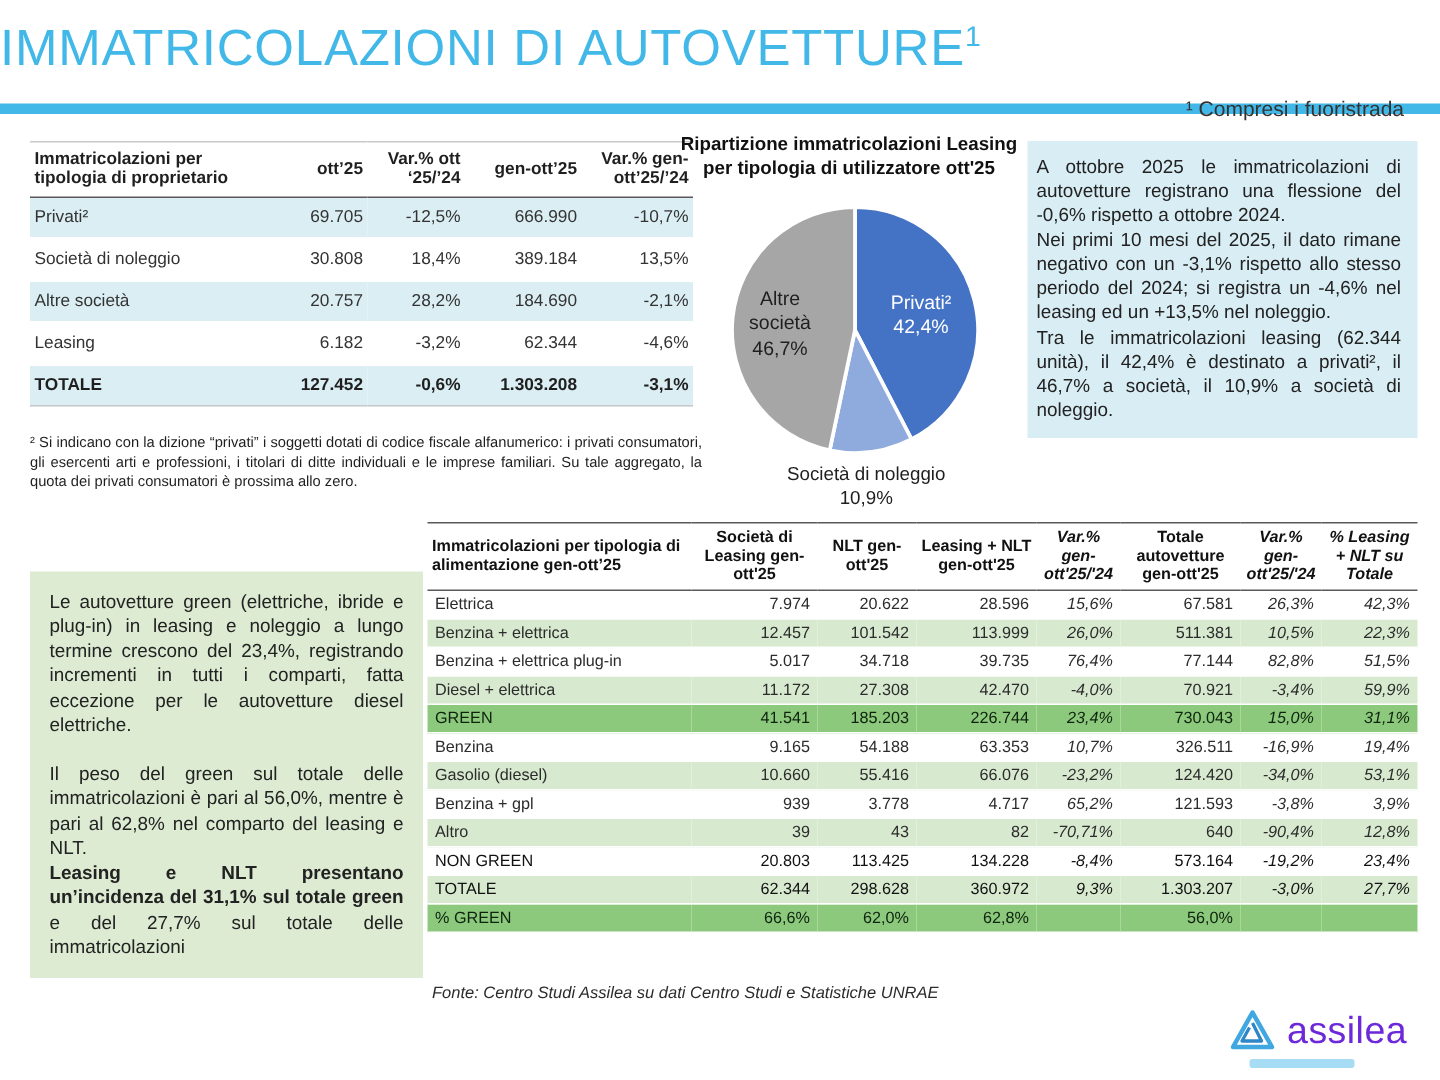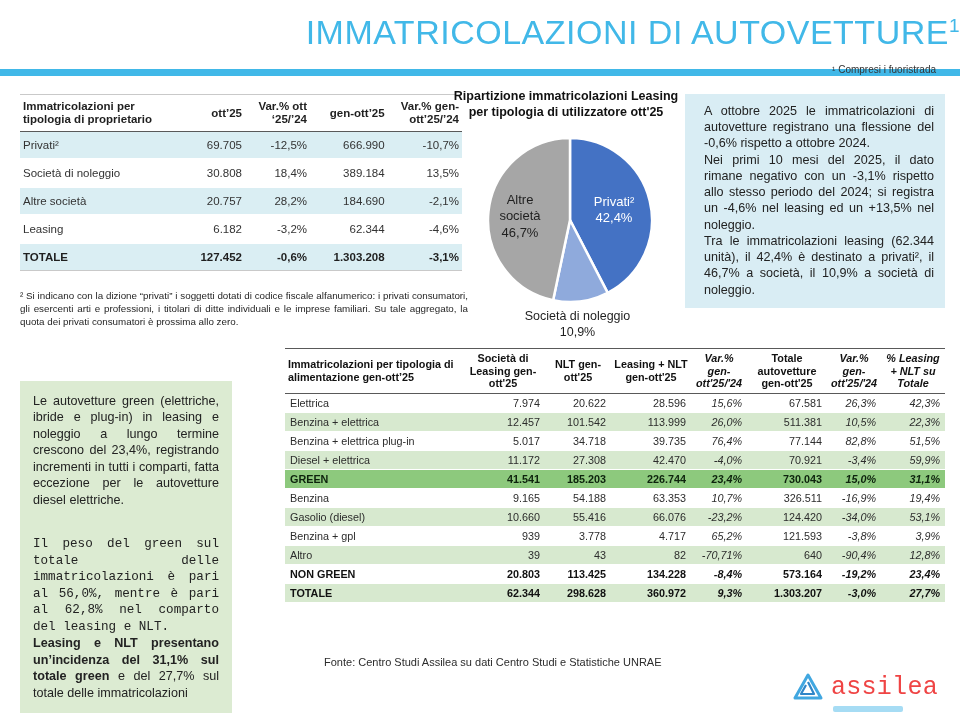--- a/index.html
+++ b/index.html
@@ -2,25 +2,25 @@
 <html><head>
 <meta charset="utf-8">
 <style>
   * { box-sizing: border-box; margin: 0; padding: 0; }
   body { margin: 0; background: #888; }
   .slide {
     position: relative; width: 960px; height: 720px; background: #fff;
     font-family: "Liberation Sans", sans-serif; color: #3b3b3b; overflow: hidden;
     margin: 0 auto;
   }
-  .title { position: absolute; top: 13px; left: 0; right: 0; text-align: right;
+  .title { position: absolute; top: 13px; left: 0; right: 0; text-align: left;
     font-size: 34px; letter-spacing: .5px; color: #41b8e8; font-weight: 400; }
   .title sup { font-size: 19px; }
   .accent-bar { position: absolute; top: 69px; left: 0; width: 960px; height: 7px; background: #41b8e8; }
-  .top-note { position: absolute; top: 64px; right: 24px; font-size: 10px; color: #333; margin-left: 48px; }
+  .top-note { position: absolute; top: 64px; right: 24px; font-size: 14px; color: #333; margin-left: 48px; }
 
   
   table.owner { position: absolute; left: 20px; top: 94px; width: 442px;
     border-collapse: collapse; font-size: 11.5px; color: #333; }
   table.owner th { font-weight: bold; color: #1f1f1f; text-align: right; vertical-align: middle;
     padding: 5px 3px; line-height: 1.15; border-top: 1px solid #c9c9c9; border-bottom: 1.5px solid #595959; }
   table.owner th:first-child { text-align: left; }
   table.owner td { padding: 7px 3px; text-align: right; border-bottom: 2px solid #fff; }
   table.owner td:first-child { text-align: left; }
   table.owner tr.alt td { background: #daeef3; }
@@ -34,47 +34,47 @@
   .pie-wrap { position: absolute; left: 484px; top: 134px; width: 172px; height: 172px; }
   .pie-label { position: absolute; transform: translate(-50%,-50%); text-align: center;
     font-size: 13px; line-height: 1.25; }
   .pl-privati { left: 614px; top: 210px; color: #fff; }
   .pl-altre   { left: 520px; top: 216px; color: #1f1f1f; width: 66px; }
   .pl-noleggio{ position: absolute; left: 475px; top: 308px; width: 205px; text-align: center;
     font-size: 12.5px; line-height: 1.3; color: #1f1f1f; }
 
   
   .blue-box { position: absolute; left: 685px; top: 94px; width: 260px; background: #d9edf4;
-    padding: 9px 11px 10px 19px; font-size: 12.6px; line-height: 1.29; text-align: justify; color: #222; }
+    padding: 9px 11px 10px 6px; font-size: 12.6px; line-height: 1.29; text-align: justify; color: #222; }
   .blue-box p { margin: 0; }
 
   
-  .green-box { position: absolute; left: 20px; top: 381px; width: 212px; background: #dcebd2;
+  .green-box { position: absolute; left: 20px; top: 381px; width: 262px; background: #dcebd2;
     padding: 12px 13px; font-size: 12.6px; line-height: 1.31; text-align: justify; color: #222; }
   .green-box p { margin: 0; }
-  .green-box p.gap { margin-top: 28px; font-family: Liberation Mono, monospace; }
+  .green-box p.gap { margin-top: 16px; }
 
   
   table.fuel { position: absolute; left: 285px; top: 348px; width: 660px;
     border-collapse: collapse; font-size: 10.8px; color: #2c2c2c; table-layout: fixed; }
   table.fuel th { font-weight: bold; color: #111; text-align: center; vertical-align: middle;
     padding: 3px 3px; line-height: 1.18; border-top: 1.5px solid #595959; border-bottom: 1.5px solid #595959; }
   table.fuel th:first-child { text-align: left; margin-left: 35px; }
   table.fuel th.it, table.fuel td.it { font-style: italic; }
   table.fuel td { padding: 3px 5px; text-align: right; border-bottom: 1px solid #fff; white-space: nowrap; }
   table.fuel td:first-child { text-align: left; }
   table.fuel tr.alt td { background: #d7e9cf; }
   table.fuel tr.grn td { background: #8dc97d; color: #102a10; }
-  table.fuel tr.bold td { font-weight: bold; color: #111; }
+  table.fuel tr.bold td { font-weight: normal; color: #111; }
   table.fuel tr.grn.bold td { color: #0d230d; }
 
-  .footer-source { position: absolute; left: 288px; top: 656px; 
-    font-size: 11px; color: #2c2c2c; margin-left: 36px; }
+  .footer-source { position: absolute; left: 288px; top: 656px; font-style: italic;
+    font-size: 11px; color: #2c2c2c; }
   .logo { position: absolute; right: 22px; top: 672px; display: flex; align-items: center; gap: 7px; }
-  .logo-text { font-size: 25px; color: #ef4444; letter-spacing: .3px; font-family: Liberation Mono, monospace; }
+  .logo-text { font-size: 25px; color: #6d28d9; letter-spacing: .3px; }
   .bottom-accent { position: absolute; left: 833px; top: 706px; width: 70px; height: 6px;
     background: #a6dcf4; border-radius: 2px; }
 </style>
 </head>
 <body>
 
 <div class="slide">
 
   <div class="title"><span>IMMATRICOLAZIONI DI AUTOVETTURE</span><sup>1</sup></div>
   <div class="accent-bar"></div>
@@ -297,20 +297,30 @@
         <tr class="alt bold">
           <td class="">TOTALE</td>
           <td class="">62.344</td>
           <td class="">298.628</td>
           <td class="">360.972</td>
           <td class="it">9,3%</td>
           <td class="">1.303.207</td>
           <td class="it">-3,0%</td>
           <td class="it">27,7%</td>
         </tr>
+        <tr class="grn bold">
+          <td class="">% GREEN</td>
+          <td class="">66,6%</td>
+          <td class="">62,0%</td>
+          <td class="">62,8%</td>
+          <td class="it"></td>
+          <td class="">56,0%</td>
+          <td class="it"></td>
+          <td class="it"></td>
+        </tr>
       </tbody>
   </table>
 
   <div class="footer-source">Fonte: Centro Studi Assilea su dati Centro Studi e Statistiche UNRAE</div>
 
   <div class="logo">
     <svg width="32" height="30" viewBox="0 0 32 30">
       <polygon points="16,3 29,26 3,26" fill="none" stroke="#41a7e0" stroke-width="3" stroke-linejoin="round"></polygon>
       <polyline points="16,10 22,22 9,22 14,13" fill="none" stroke="#2f86c8" stroke-width="2.2" stroke-linejoin="round"></polyline>
     </svg>

